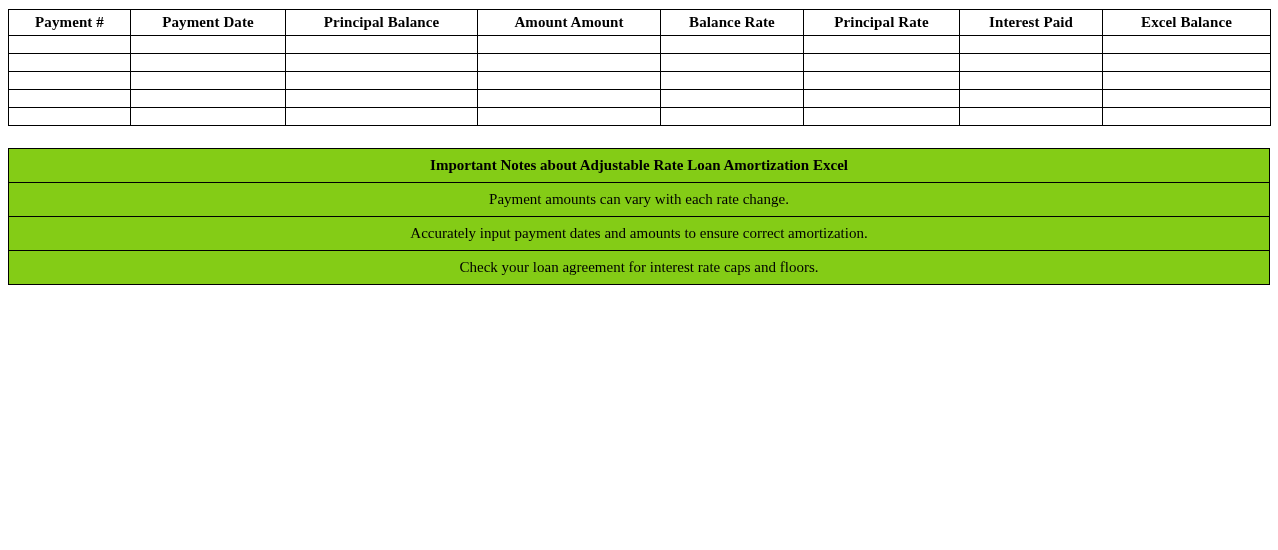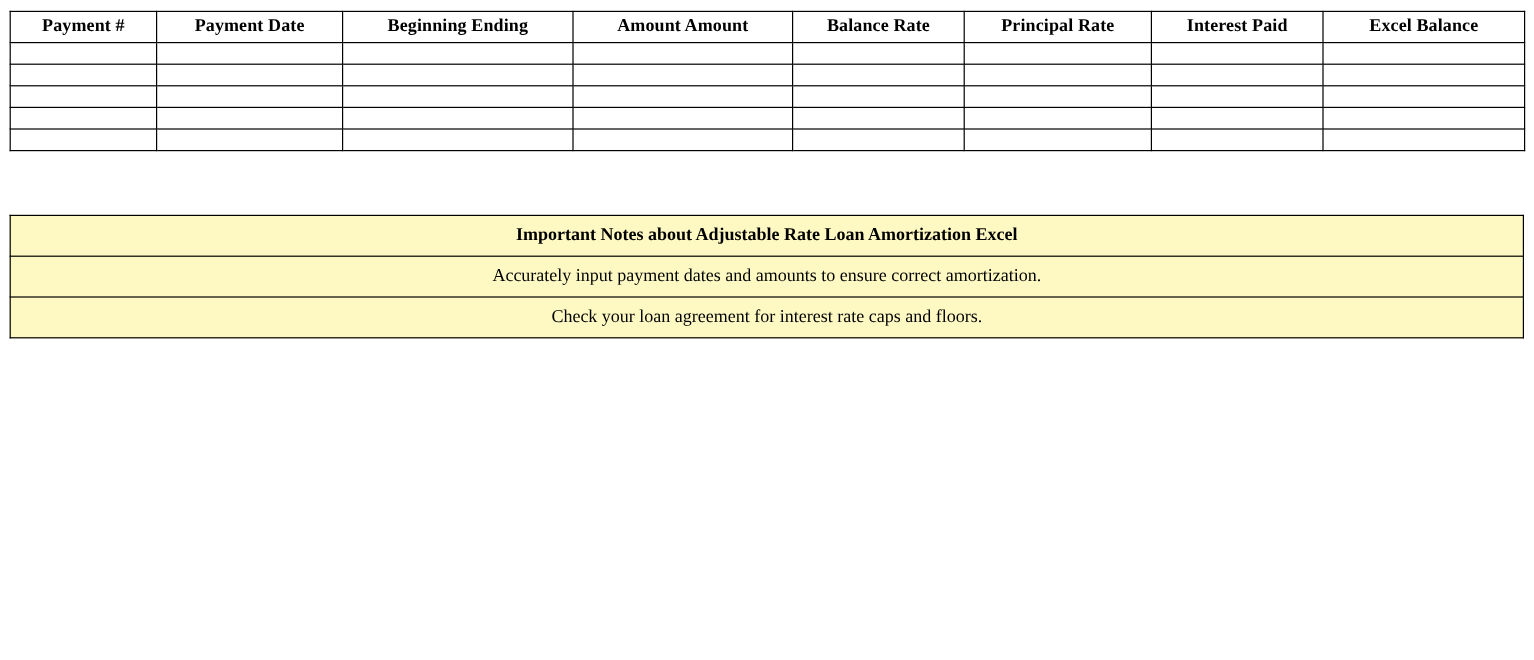--- a/index.html
+++ b/index.html
@@ -70,22 +70,21 @@
   .notes-wrap {
     position: absolute;
     left: 8px;
     top: 148px;
     width: 1262px;
   }
   table.notes {
     border-collapse: collapse;
     table-layout: fixed;
     width: 1262px;
-    background: #fef9c3;
-    margin-top: 31px;
+    background: #84cc16;
   }
   table.notes td {
     border: 1px solid #000000;
     height: 33px;
     text-align: center;
     vertical-align: middle;
     font-size: 15px;
     padding: 0 6px;
   }
   table.notes td.notes-title {
@@ -106,21 +105,21 @@
           <col class="col-4">
         <col class="col-5">
           <col class="col-6">
           <col class="col-7">
           <col class="col-8">
       </colgroup>
       <thead>
         <tr>
           <th>Payment #</th>
           <th>Payment Date</th>
-          <th>Beginning Ending</th>
+          <th>Principal Balance</th>
           <th>Amount Amount</th>
           <th>Balance Rate</th>
           <th>Principal Rate</th>
           <th>Interest Paid</th>
           <th>Excel Balance</th>
         </tr>
       </thead>
       <tbody>
         <tr>
           <td class="empty-cell"></td>
@@ -176,20 +175,23 @@
     </table>
   </div>
 
   <div class="notes-wrap">
     <table class="notes">
       <tbody>
         <tr>
           <td class="notes-title">Important Notes about Adjustable Rate Loan Amortization Excel</td>
         </tr>
         <tr>
+          <td>Payment amounts can vary with each rate change.</td>
+        </tr>
+        <tr>
           <td>Accurately input payment dates and amounts to ensure correct amortization.</td>
         </tr>
         <tr>
           <td>Check your loan agreement for interest rate caps and floors.</td>
         </tr>
       </tbody>
     </table>
   </div>
 
 </div>

